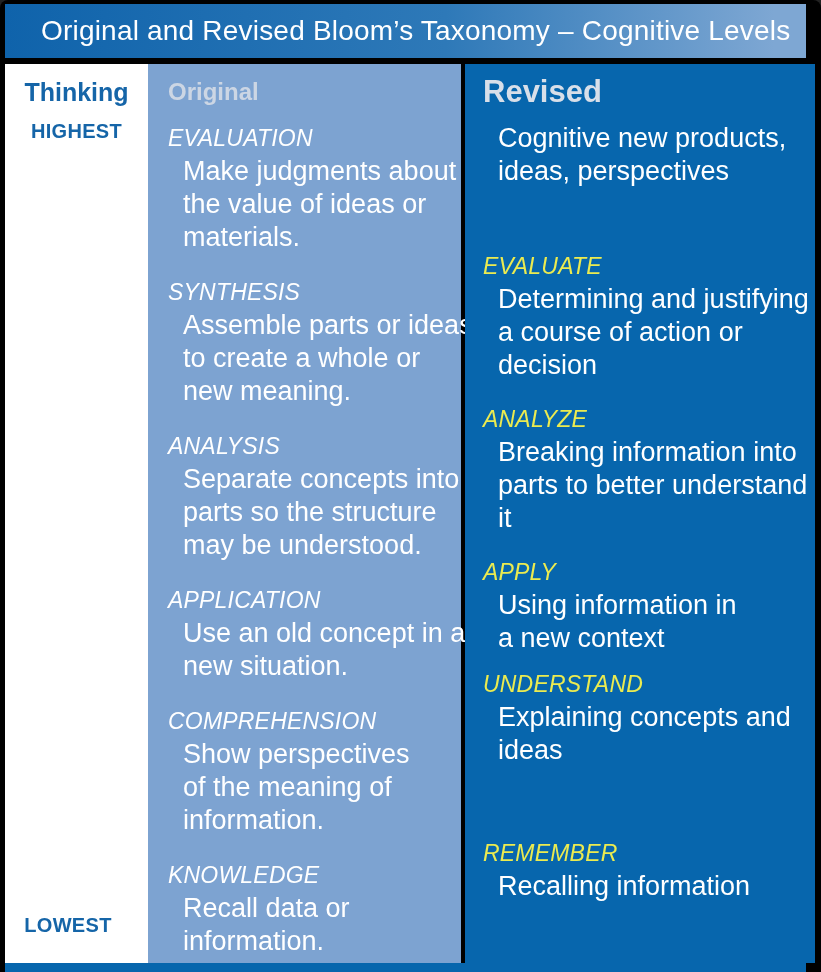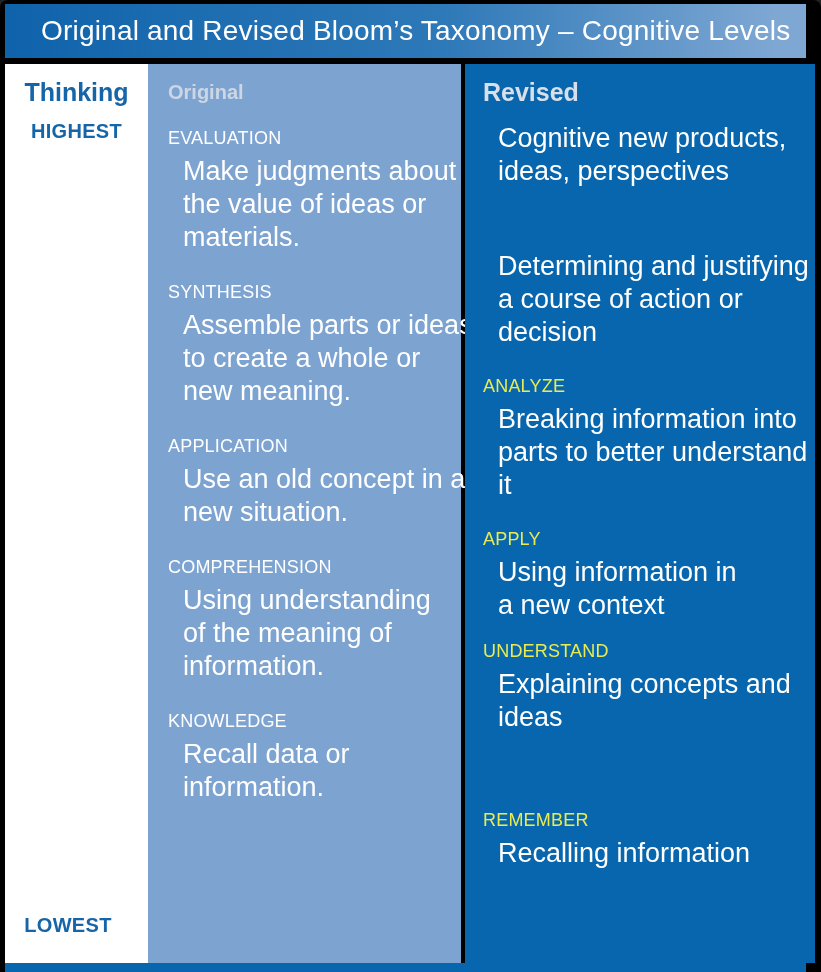--- a/index.html
+++ b/index.html
@@ -71,47 +71,48 @@
   }
 
   .col-original {
     width: 313px;
     background: var(--original-bg, #7da3d1);
     padding: 8px 6px 0 20px;
     flex: none;
   }
   .col-original .col-header {
     color: var(--original-header-text, #ccd6e4);
-    font-size: 20px;
+    font-size: 24px;
     font-weight: 700;
     line-height: 40px;
     margin-bottom: 10px;
   }
 
   .col-revised {
     flex: 1;
     background: var(--revised-bg, #0766ad);
     margin-left: 4px;
     padding: 8px 6px 0 18px;
   }
   .col-revised .col-header {
     color: var(--revised-header-text, #d8dfe9);
-    font-size: 25px;
+    font-size: 31px;
     font-weight: 700;
     line-height: 40px;
     margin-bottom: 10px;
   }
 
   .section { margin-bottom: 22px; }
 
   .term {
-    font-size: 18px;
+    font-size: 23px;
     line-height: 33px;
     color: var(--body-text, #ffffff);
     letter-spacing: 0.2px;
+    font-style: italic;
   }
   .col-revised .term { color: var(--term-yellow, #ebeb50); }
 
   .desc .line {
     font-size: 27px;
     line-height: 33px;
     color: var(--body-text, #ffffff);
     padding-left: 15px;
     white-space: nowrap;
   }
@@ -159,33 +160,41 @@
 
       <div class="section">
         <div class="term">SYNTHESIS</div>
         <div class="desc">
           <div class="line">Assemble parts or ideas</div>
           <div class="line">to create a whole or</div>
           <div class="line">new meaning.</div>
         </div>
       </div>
 
+      <div class="section">
+        <div class="term">ANALYSIS</div>
+        <div class="desc">
+          <div class="line">Separate concepts into</div>
+          <div class="line">parts so the structure</div>
+          <div class="line">may be understood.</div>
+        </div>
+      </div>
 
       <div class="section">
         <div class="term">APPLICATION</div>
         <div class="desc">
           <div class="line">Use an old concept in a</div>
           <div class="line">new situation.</div>
         </div>
       </div>
 
       <div class="section">
         <div class="term">COMPREHENSION</div>
         <div class="desc">
-          <div class="line">Using understanding</div>
+          <div class="line">Show perspectives</div>
           <div class="line">of the meaning of</div>
           <div class="line">information.</div>
         </div>
       </div>
 
       <div class="section gap-0">
         <div class="term">KNOWLEDGE</div>
         <div class="desc">
           <div class="line">Recall data or</div>
           <div class="line">information.</div>
@@ -197,20 +206,21 @@
       <div class="col-header">Revised</div>
 
       <div class="section gap-xl">
         <div class="desc">
           <div class="line">Cognitive new products,</div>
           <div class="line">ideas, perspectives</div>
         </div>
       </div>
 
       <div class="section gap-md">
+        <div class="term">EVALUATE</div>
         <div class="desc">
           <div class="line">Determining and justifying</div>
           <div class="line">a course of action or</div>
           <div class="line">decision</div>
         </div>
       </div>
 
       <div class="section gap-md">
         <div class="term">ANALYZE</div>
         <div class="desc">

